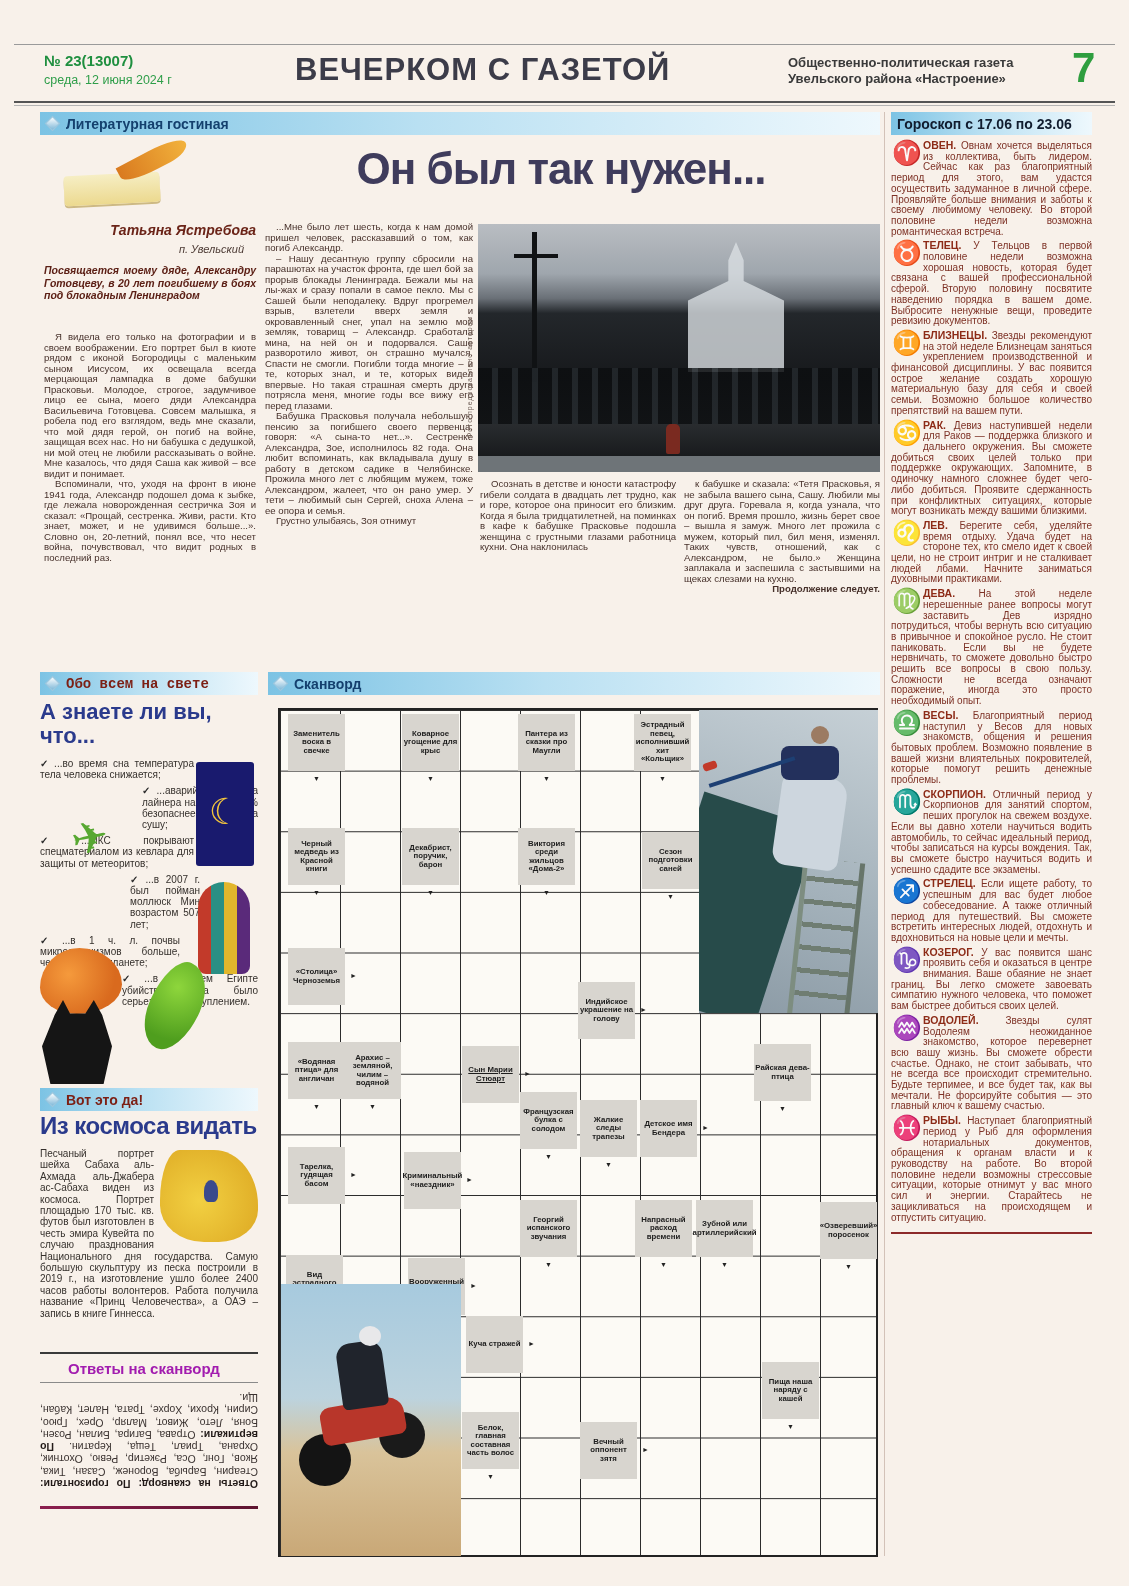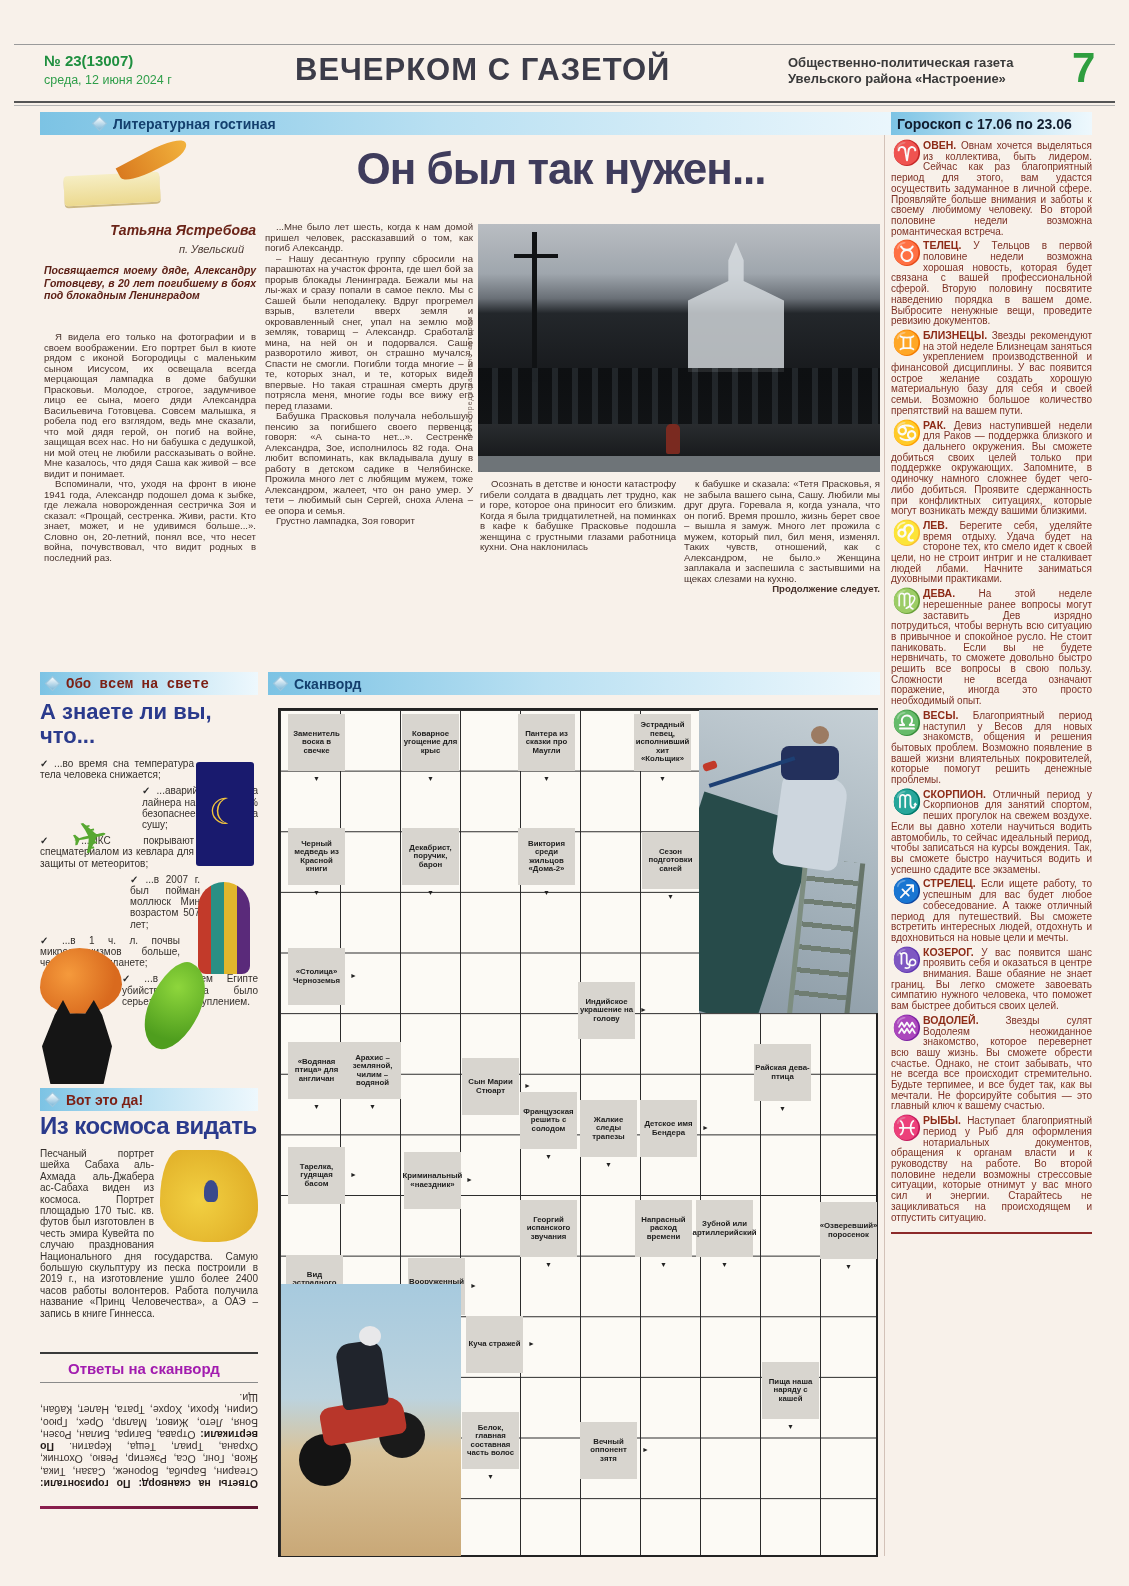--- a/index.html
+++ b/index.html
@@ -99,21 +99,21 @@
   <div class="abs masthead">ВЕЧЕРКОМ С ГАЗЕТОЙ</div>
   <div class="abs pub">
     <span>Общественно-политическая газета</span><br>
     <span>Увельского района «Настроение»</span>
   </div>
   <div class="abs pagenum">7</div>
   <div class="dblrule1"></div>
   <div class="dblrule2"></div>
   <div class="abs vsep"></div>
 
-  <div class="sbar" style="left:40px;top:112px;width:840px;padding-left:47px;">
+  <div class="sbar" style="left:40px;top:112px;width:840px;">
     <span class="dm"></span>
     <span>Литературная гостиная</span>
   </div>
   <div class="sbar" style="left:891px;top:112px;width:201px;color:#101c2e;">
     <span style="width:6px;"></span>
     <span>Гороскоп с 17.06 по 23.06</span>
   </div>
 
   <div class="abs quillbox">
     <div class="paper"></div>
@@ -126,21 +126,21 @@
 
   <div class="abs acol" style="left:44px;top:332px;width:212px;">
     <p>Я видела его только на фотографии и в своем воображении. Его портрет был в киоте рядом с иконой Богородицы с маленьким сыном Иисусом, их освещала всегда мерцающая лампадка в доме бабушки Прасковьи. Молодое, строгое, задумчивое лицо ее сына, моего дяди Александра Васильевича Готовцева. Совсем малышка, я робела под его взглядом, ведь мне сказали, что мой дядя герой, он погиб на войне, защищая всех нас. Но ни бабушка с дедушкой, ни мой отец не любили рассказывать о войне. Мне казалось, что дядя Саша как живой – все видит и понимает.</p>
     <p>Вспоминали, что, уходя на фронт в июне 1941 года, Александр подошел дома к зыбке, где лежала новорожденная сестричка Зоя и сказал: «Прощай, сестренка. Живи, расти. Кто знает, может, и не удивимся больше...». Словно он, 20-летний, понял все, что несет война, почувствовал, что видит родных в последний раз.</p>
   </div>
 
   <div class="abs acol" style="left:265px;top:222px;width:208px;">
     <p>...Мне было лет шесть, когда к нам домой пришел человек, рассказавший о том, как погиб Александр.</p>
     <p>– Нашу десантную группу сбросили на парашютах на участок фронта, где шел бой за прорыв блокады Ленинграда. Бежали мы на лы-жах и сразу попали в самое пекло. Мы с Сашей были неподалеку. Вдруг прогремел взрыв, взлетели вверх земля и окровавленный снег, упал на землю мой земляк, товарищ – Александр. Сработала мина, на ней он и подорвался. Саше разворотило живот, он страшно мучался. Спасти не смогли. Погибли тогда многие – и те, которых знал, и те, которых видел впервые. Но такая страшная смерть друга потрясла меня, многие годы все вижу его перед глазами.</p>
     <p>Бабушка Прасковья получала небольшую пенсию за погибшего своего первенца, говоря: «А сына-то нет...». Сестренке Александра, Зое, исполнилось 82 года. Она любит вспоминать, как вкладывала душу в работу в детском садике в Челябинске. Прожила много лет с любящим мужем, тоже Александром, жалеет, что он рано умер. У тети – любимый сын Сергей, сноха Алена – ее опора и семья.</p>
-    <p>Грустно лампадка, Зоя говорит</p>
+    <p>Грустно улыбаясь, Зоя отнимут</p>
   </div>
 
   <div class="abs photo-art">
     <div class="church"></div>
     <div class="pole"></div>
     <div class="polebar"></div>
     <div class="gate"></div>
     <div class="figure-red"></div>
     <div class="snow"></div>
   </div>
@@ -209,22 +209,22 @@
     <div class="c d" style="left:354px;top:4px;">Эстрадный певец, исполнивший хит «Кольщик»</div>
     <div class="c d" style="left:8px;top:118px;">Черный медведь из Красной книги</div>
     <div class="c d" style="left:122px;top:118px;">Декабрист, поручик, барон</div>
     <div class="c d" style="left:238px;top:118px;">Виктория среди жильцов «Дома-2»</div>
     <div class="c d" style="left:362px;top:122px;">Сезон подготовки саней</div>
     <div class="c r" style="left:8px;top:238px;">«Столица» Черноземья</div>
     <div class="c d" style="left:470px;top:228px;">Что болит при коликах?</div>
     <div class="c r" style="left:298px;top:272px;">Индийское украшение на голову</div>
     <div class="c d" style="left:8px;top:332px;">«Водяная птица» для англичан</div>
     <div class="c d" style="left:64px;top:332px;">Арахис – земляной, чилим – водяной</div>
-    <div class="c r" style="left:182px;top:348px;">Сын Марии Стюарт</div>
-    <div class="c d" style="left:240px;top:382px;">Французская решить с солодом</div>
+    <div class="c r" style="left:182px;top:336px;text-decoration:underline;">Сын Марии Стюарт</div>
+    <div class="c d" style="left:240px;top:382px;">Французская булка с солодом</div>
     <div class="c r" style="left:8px;top:437px;">Тарелка, гудящая басом</div>
     <div class="c r" style="left:124px;top:442px;">Криминальный «наездник»</div>
     <div class="c d" style="left:300px;top:390px;">Жалкие следы трапезы</div>
     <div class="c r" style="left:360px;top:390px;">Детское имя Бендера</div>
     <div class="c d" style="left:474px;top:334px;">Райская дева-птица</div>
     <div class="c d" style="left:240px;top:490px;">Георгий испанского звучания</div>
     <div class="c d" style="left:6px;top:545px;">Вид эстрадного представления</div>
     <div class="c r" style="left:128px;top:548px;">Вооруженный хищник</div>
     <div class="c d" style="left:355px;top:490px;">Напрасный расход времени</div>
     <div class="c d" style="left:416px;top:490px;">Зубной или артиллерийский</div>

